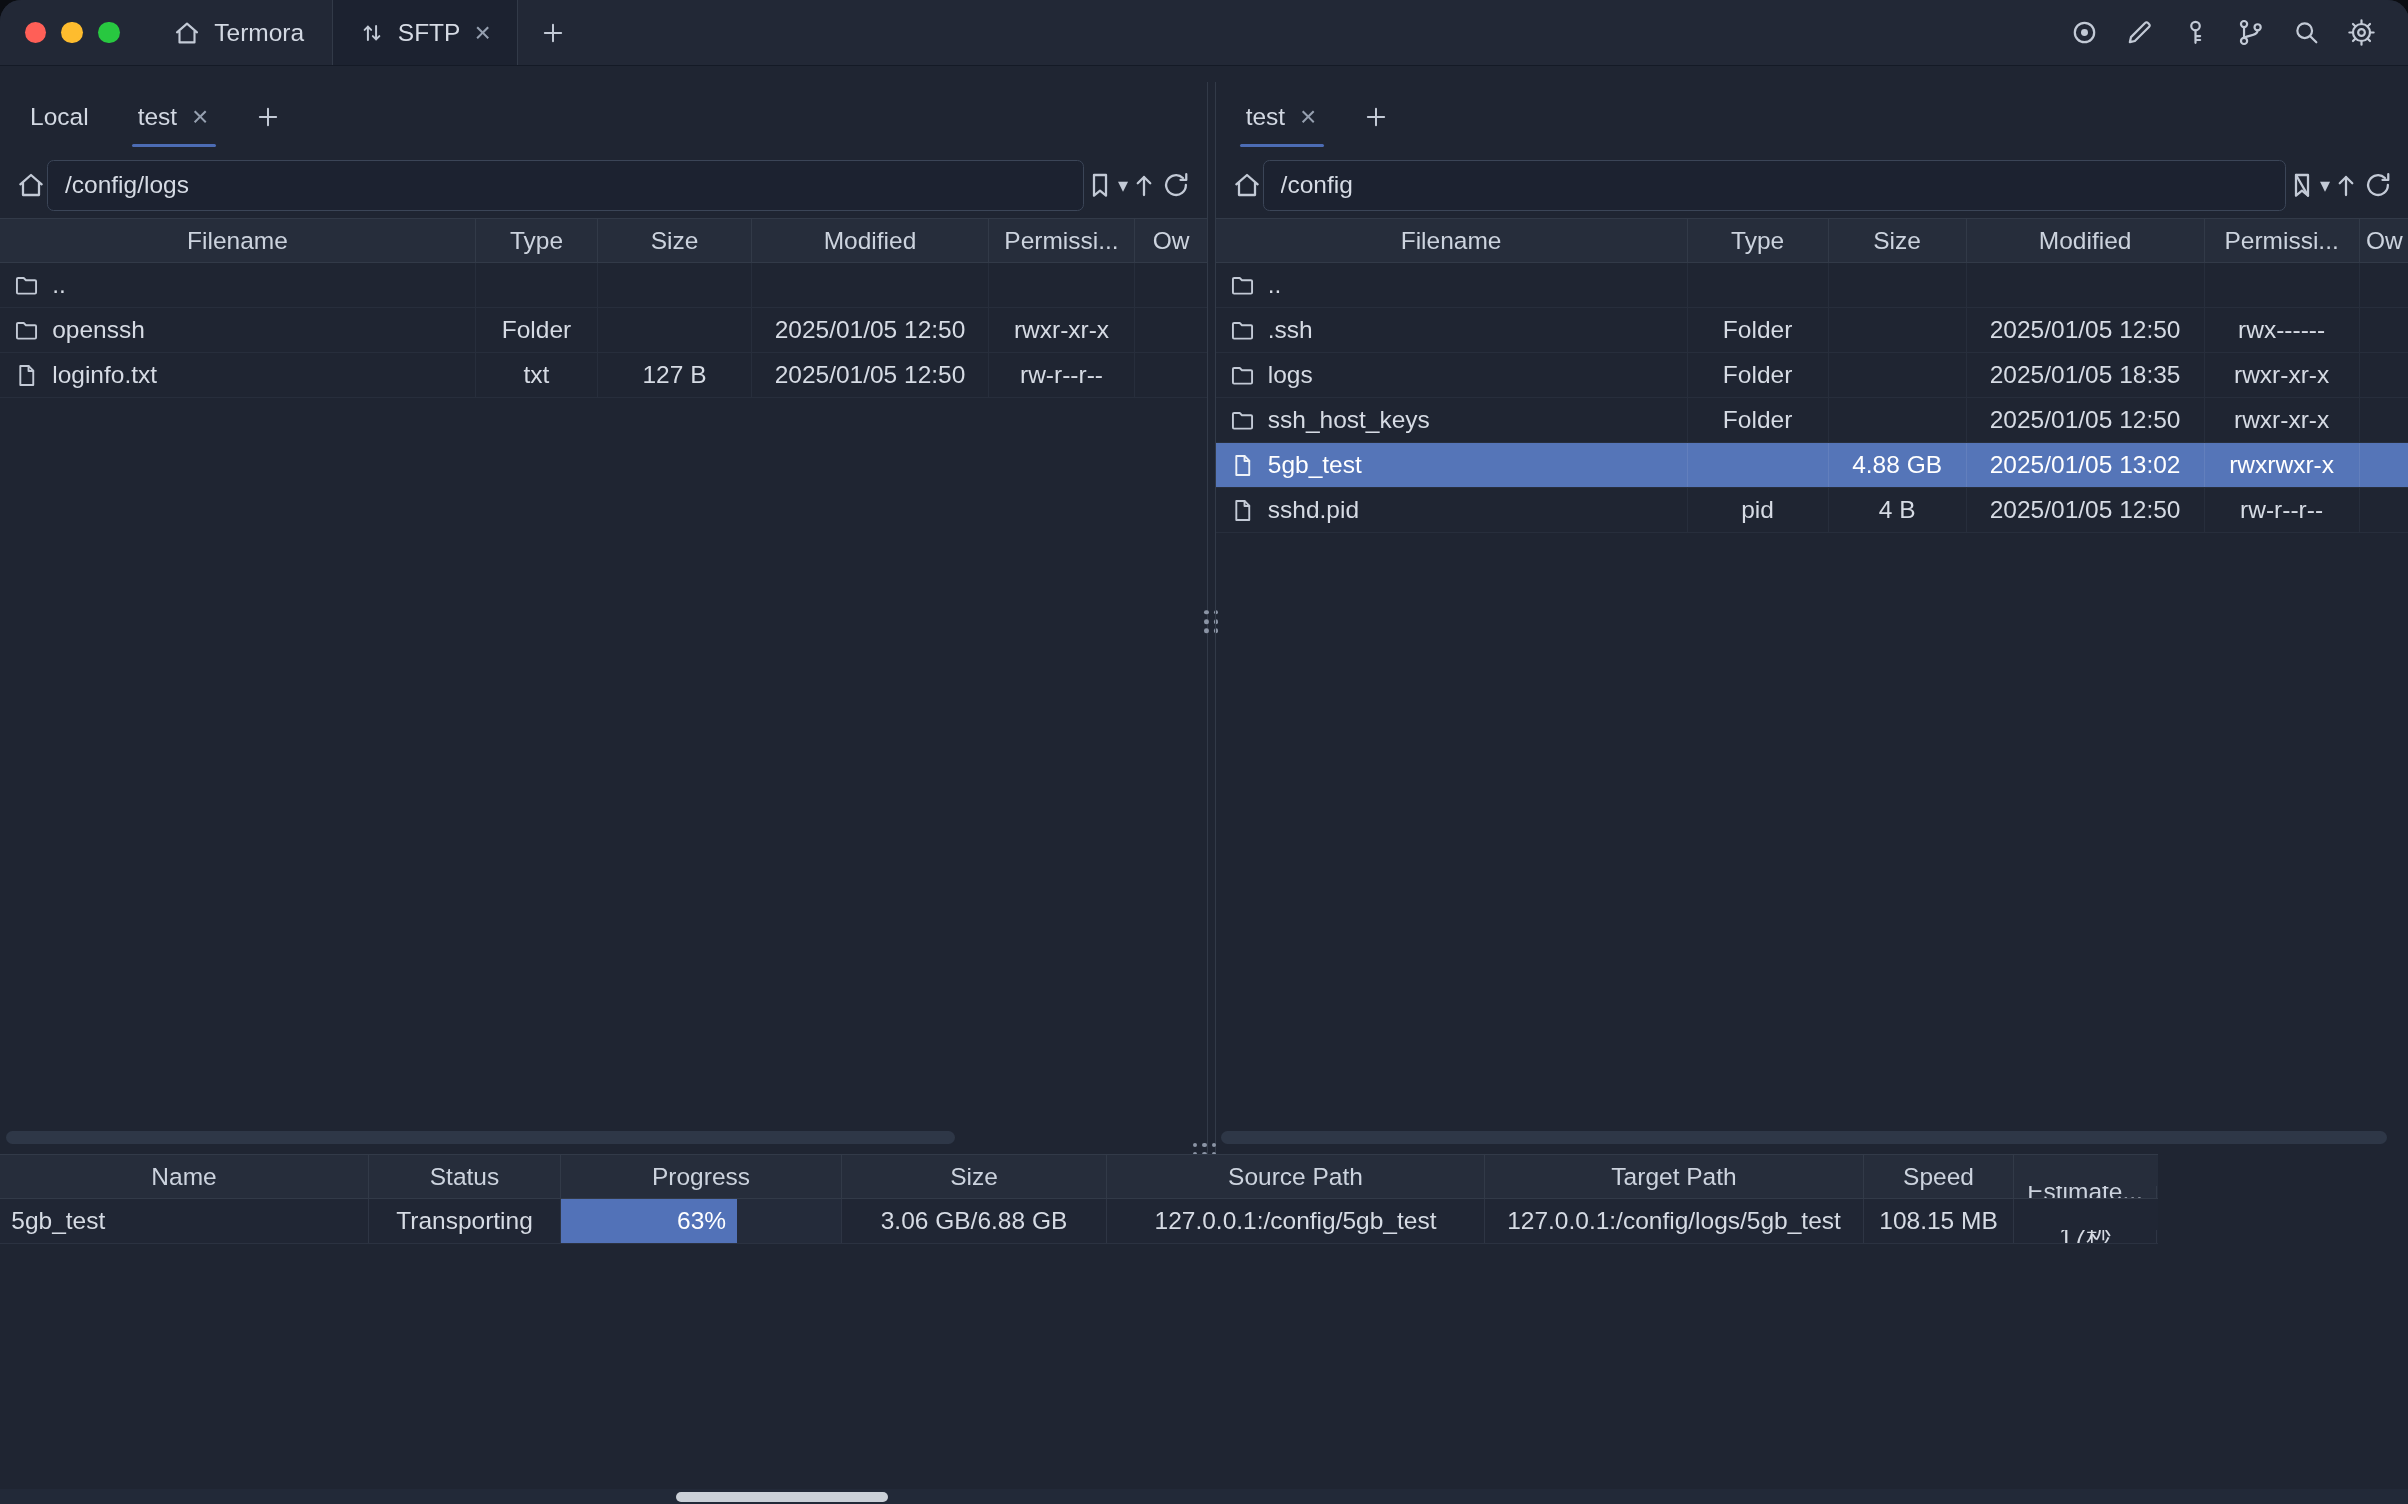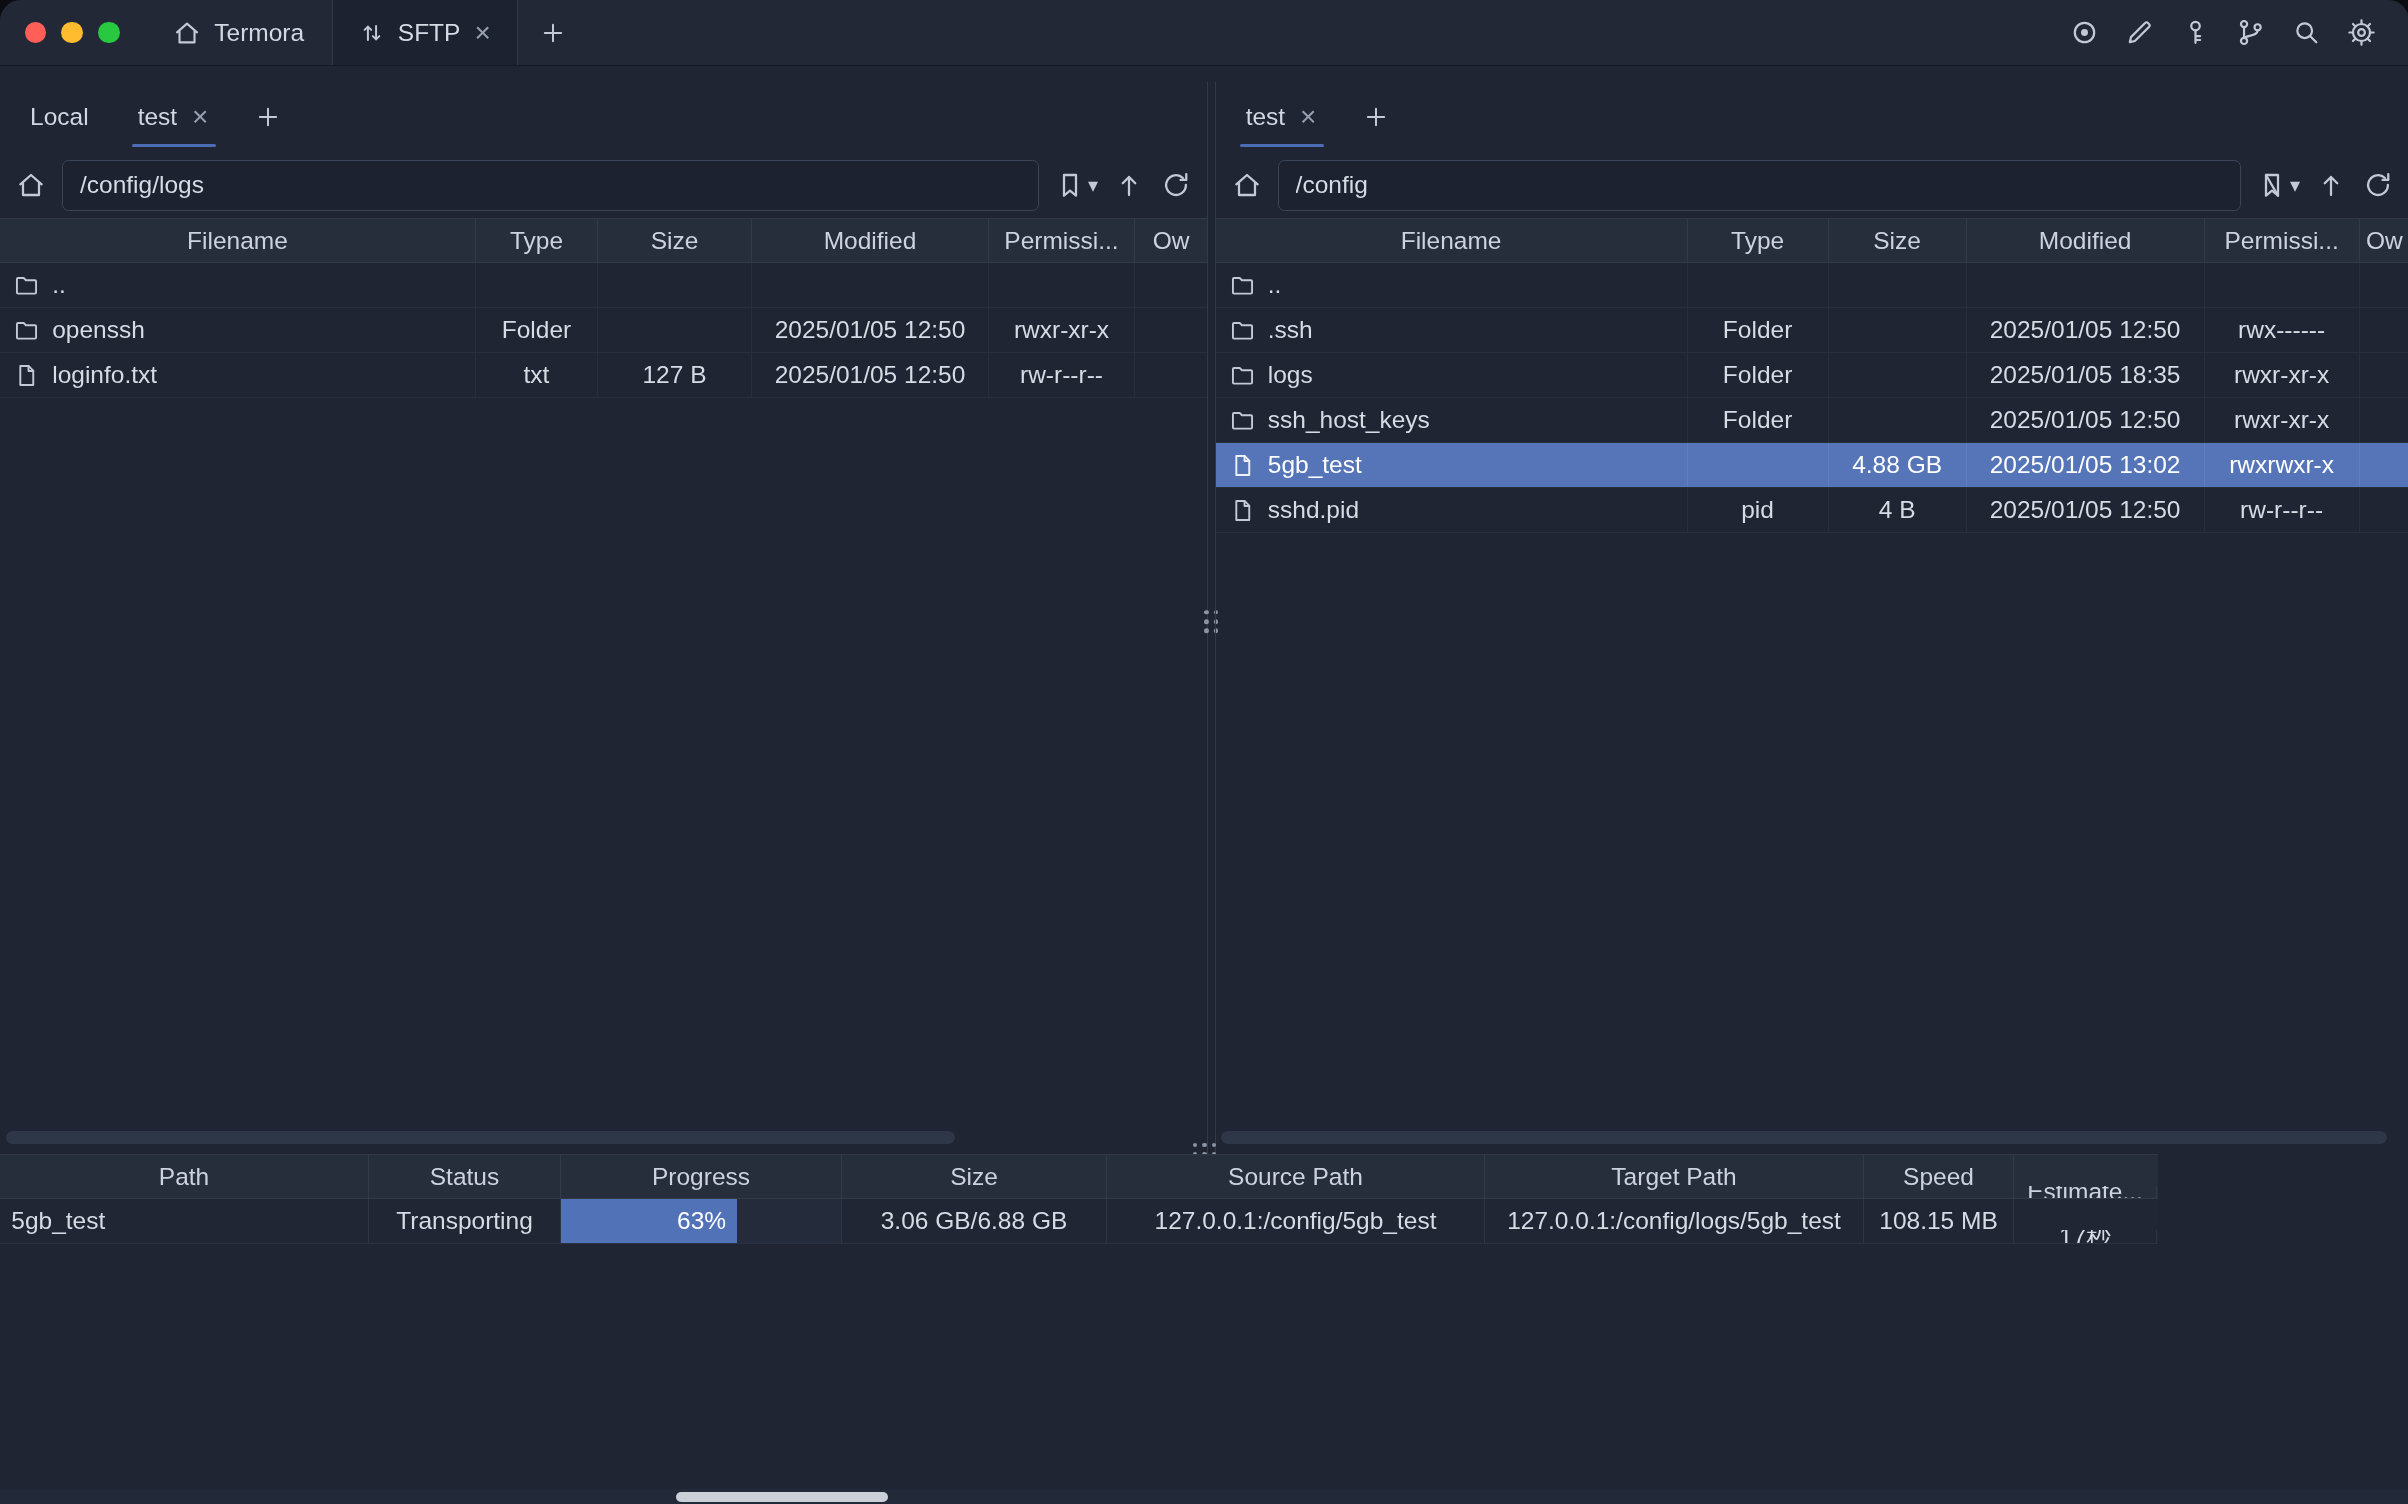--- a/index.html
+++ b/index.html
@@ -33,21 +33,21 @@
   .dots-v { position:absolute; top:50%; left:50%; transform:translate(-50%,-50%); display:grid; grid-template-columns:repeat(2,4.7px); gap:4.7px; }
   .dots-h { display:grid; grid-template-columns:repeat(3,4.7px); gap:4.7px; }
   .dot { width:4.7px; height:4.7px; border-radius:50%; background:#8b94a5; }
 
   .pane-tabs { height:70px; display:flex; align-items:center; padding:0 5.6px; }
   .ptab { position:relative; height:100%; display:flex; align-items:center; gap:13px; padding:0 24.5px; color:#d2d8e2; }
   .ptab.active::after { content:""; position:absolute; left:19px; right:19px; bottom:4.7px; height:3.8px; border-radius:1.9px; background:#4c6cb4; }
   .ptab-plus { display:flex; align-items:center; padding:0 19px; }
   .ptab-plus svg.ic, .newtab svg.ic { width:28px; height:28px; }
 
-  .pathbar { height:66px; display:flex; align-items:center; gap:15px; padding:0 15px; }
+  .pathbar { height:66px; display:flex; align-items:center; padding:0 15px; }
   .path-input { flex:1; height:51px; background:#1c2230; border:0.9px solid #3b4557; border-radius:6.6px; color:#d6dbe4; font-size:24.5px; font-family:"Liberation Sans",sans-serif; padding:0 17px; outline:none; }
   .pb-btn { display:flex; align-items:center; gap:1.9px; }
   .pathbar svg.ic { width:32px; height:32px; }
   .chev { color:#c3cad6; font-size:20px; }
 
   
   .ftable { flex:1; position:relative; display:flex; flex-direction:column; }
   .thead { display:flex; height:45px; background:#262d3b; border-top:0.9px solid #323a48; border-bottom:0.9px solid #323a48; color:#ccd3de; }
   .th { display:flex; align-items:center; justify-content:center; border-right:0.9px solid #323a48; overflow:hidden; white-space:nowrap; }
   .tr { display:flex; height:45px; border-bottom:0.9px solid #272e3c; }
@@ -380,21 +380,21 @@
         <span class="dot"></span>
         <span class="dot"></span>
         <span class="dot"></span>
         <span class="dot"></span>
     </div>
   </div>
 
   <div class="transfers">
     <div class="t-table">
       <div class="t-head">
-        <div class="tc cw0">Path</div>
+        <div class="tc cw0">Name</div>
         <div class="tc cw1">Status</div>
         <div class="tc cw2">Progress</div>
         <div class="tc cw3">Size</div>
         <div class="tc cw4">Source Path</div>
         <div class="tc cw5">Target Path</div>
         <div class="tc cw6">Speed</div>
         <div class="tc cw7">Estimate...</div>
       </div>
       <div class="t-row">
         <div class="tc name cw0">5gb_test</div>

